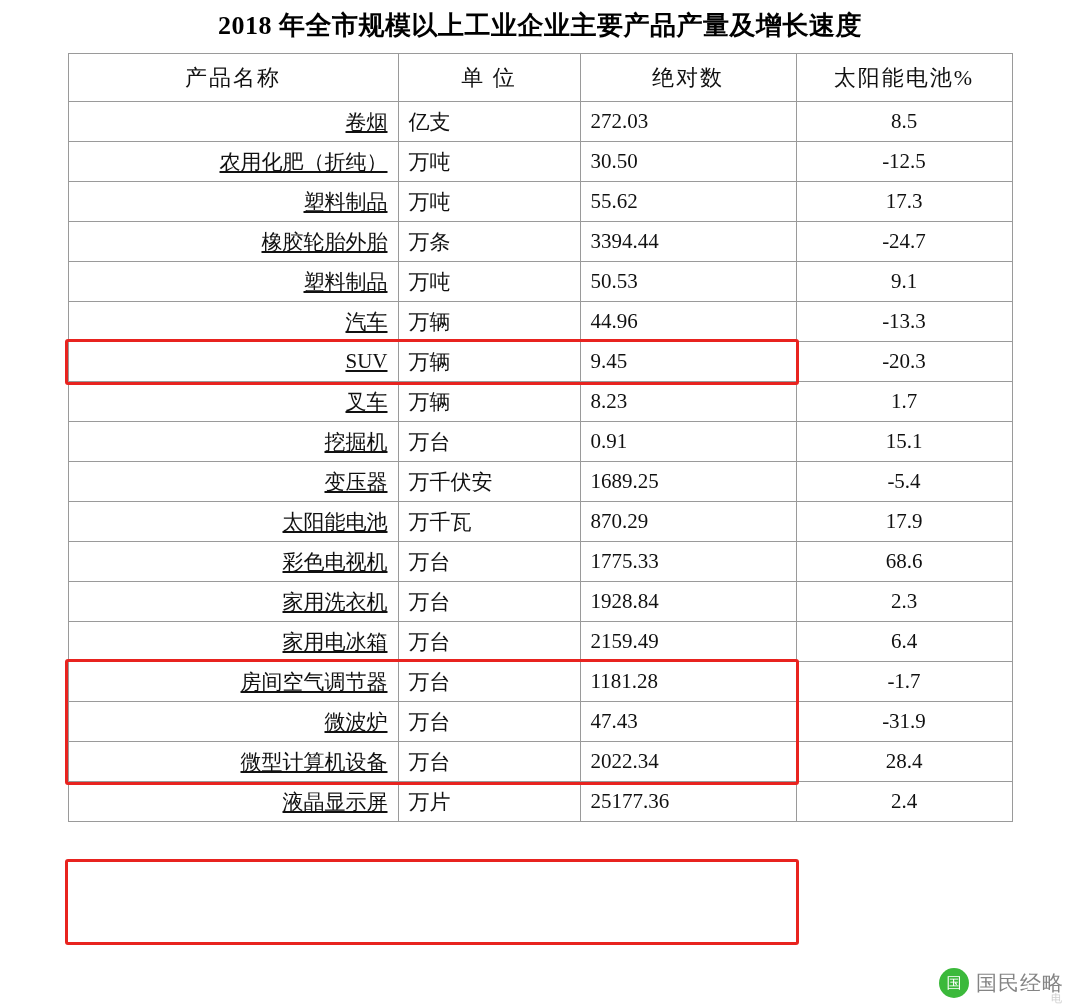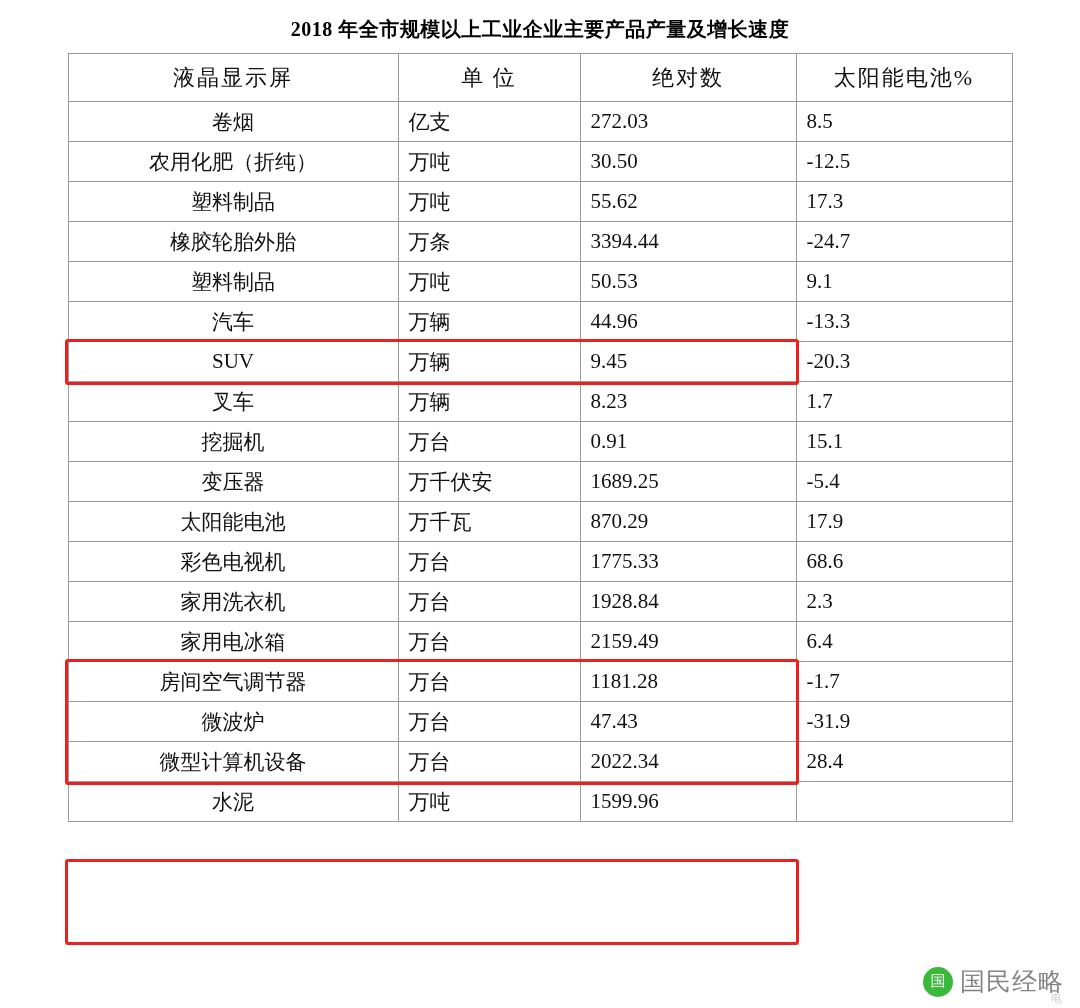--- a/index.html
+++ b/index.html
@@ -16,24 +16,24 @@
     overflow: hidden;
   }
   .page {
     width: 1080px;
     height: 1008px;
     position: relative;
     box-sizing: border-box;
   }
   .doc-title {
     text-align: center;
-    font-size: 20px;
+    font-size: 26px;
     font-weight: bold;
     letter-spacing: 0.5px;
-    padding: 16px 0 10px 0;
+    padding: 8px 0 10px 0;
     color: #000;
   }
   table.main-table {
     border-collapse: collapse;
     width: 944px;
     margin: 0 auto;
     table-layout: fixed;
   }
   table.main-table col.c-name { width: 330px; }
   table.main-table col.c-unit { width: 182px; }
@@ -47,24 +47,24 @@
     padding: 0 10px;
     box-sizing: border-box;
   }
   table.main-table thead th {
     text-align: center;
     font-weight: normal;
     font-size: 22px;
     height: 48px;
     letter-spacing: 2px;
   }
-  td.name  { text-align: center; padding-left: 14px; }
+  td.name  { text-align: right; padding-left: 14px; text-decoration: underline; }
   td.unit  { text-align: left; }
   td.abs   { }
-  td.grow  { text-align: left; padding-right: 22px; }
+  td.grow  { text-align: center; padding-right: 22px; }
 
   td.indent1 { padding-left: 48px; }
   td.indent2 { padding-left: 90px; }
 
   
   .hl {
     position: absolute;
     border: 3px solid #e8231f;
     border-radius: 3px;
     pointer-events: none;
@@ -87,21 +87,21 @@
     border-radius: 50%;
     background: #1aad19;
     display: flex;
     align-items: center;
     justify-content: center;
     color: #fff;
     font-size: 15px;
     font-family: "Liberation Sans", sans-serif;
   }
   .wm .wm-text {
-    font-size: 25px;
+    font-size: 21px;
     color: #6f6f6f;
     font-family: "Liberation Sans", sans-serif;
     letter-spacing: 1px;
   }
   .wm .wm-sub {
     position: absolute;
     right: 2px;
     bottom: -8px;
     font-size: 11px;
     color: #c7c7c7;
@@ -116,21 +116,21 @@
 
   <table class="main-table">
     <colgroup>
       <col class="c-name">
         <col class="c-unit">
         <col class="c-abs">
         <col class="c-grow">
     </colgroup>
     <thead>
       <tr>
-        <th>液晶显示屏</th>
+        <th>产品名称</th>
         <th>单 位</th>
         <th>绝对数</th>
         <th>太阳能电池%</th>
       </tr>
     </thead>
     <tbody id="tbody">
         <tr id="row-0">
           <td class="name">卷烟</td>
           <td class="unit">亿支</td>
           <td class="abs">272.03</td>
@@ -225,25 +225,25 @@
           <td class="unit">万台</td>
           <td class="abs">47.43</td>
           <td class="grow">-31.9</td>
         </tr>
         <tr id="row-19">
           <td class="name">微型计算机设备</td>
           <td class="unit">万台</td>
           <td class="abs">2022.34</td>
           <td class="grow">28.4</td>
         </tr>
-        <tr id="row-21">
-          <td class="name">水泥</td>
-          <td class="unit">万吨</td>
-          <td class="abs">1599.96</td>
-          <td class="grow"></td>
+        <tr id="row-20">
+          <td class="name">液晶显示屏</td>
+          <td class="unit">万片</td>
+          <td class="abs">25177.36</td>
+          <td class="grow">2.4</td>
         </tr>
       </tbody>
   </table>
 
   <div class="hl" id="hl-0" style="left: 65px; top: 338.5px; width: 734px; height: 46px;"></div>
   <div class="hl" id="hl-1" style="left: 65px; top: 658.5px; width: 734px; height: 126px;"></div>
   <div class="hl" id="hl-2" style="left: 65px; top: 858.5px; width: 734px; height: 86px;"></div>
 
   <div class="wm">
     <div class="wm-logo">国</div>

